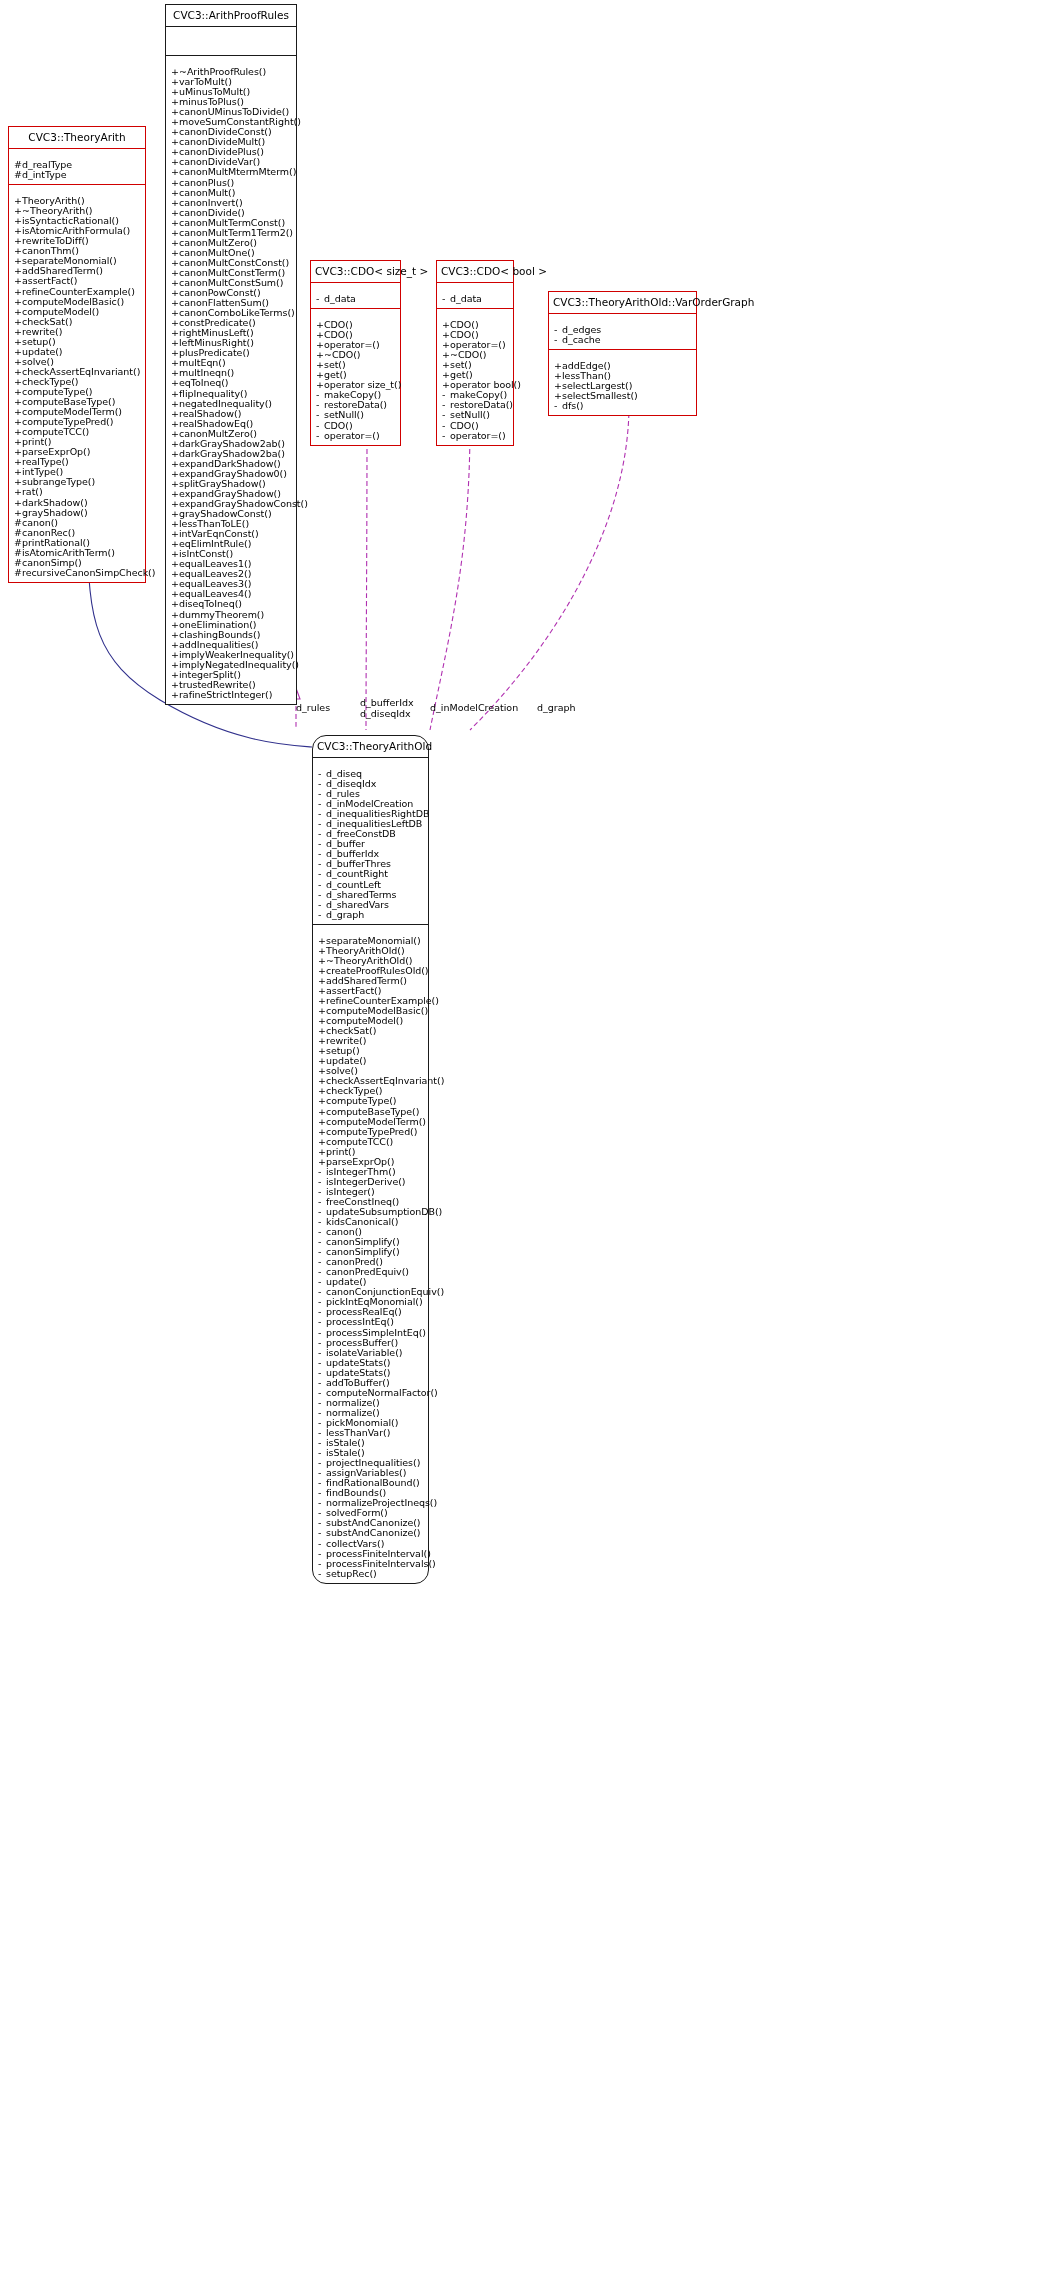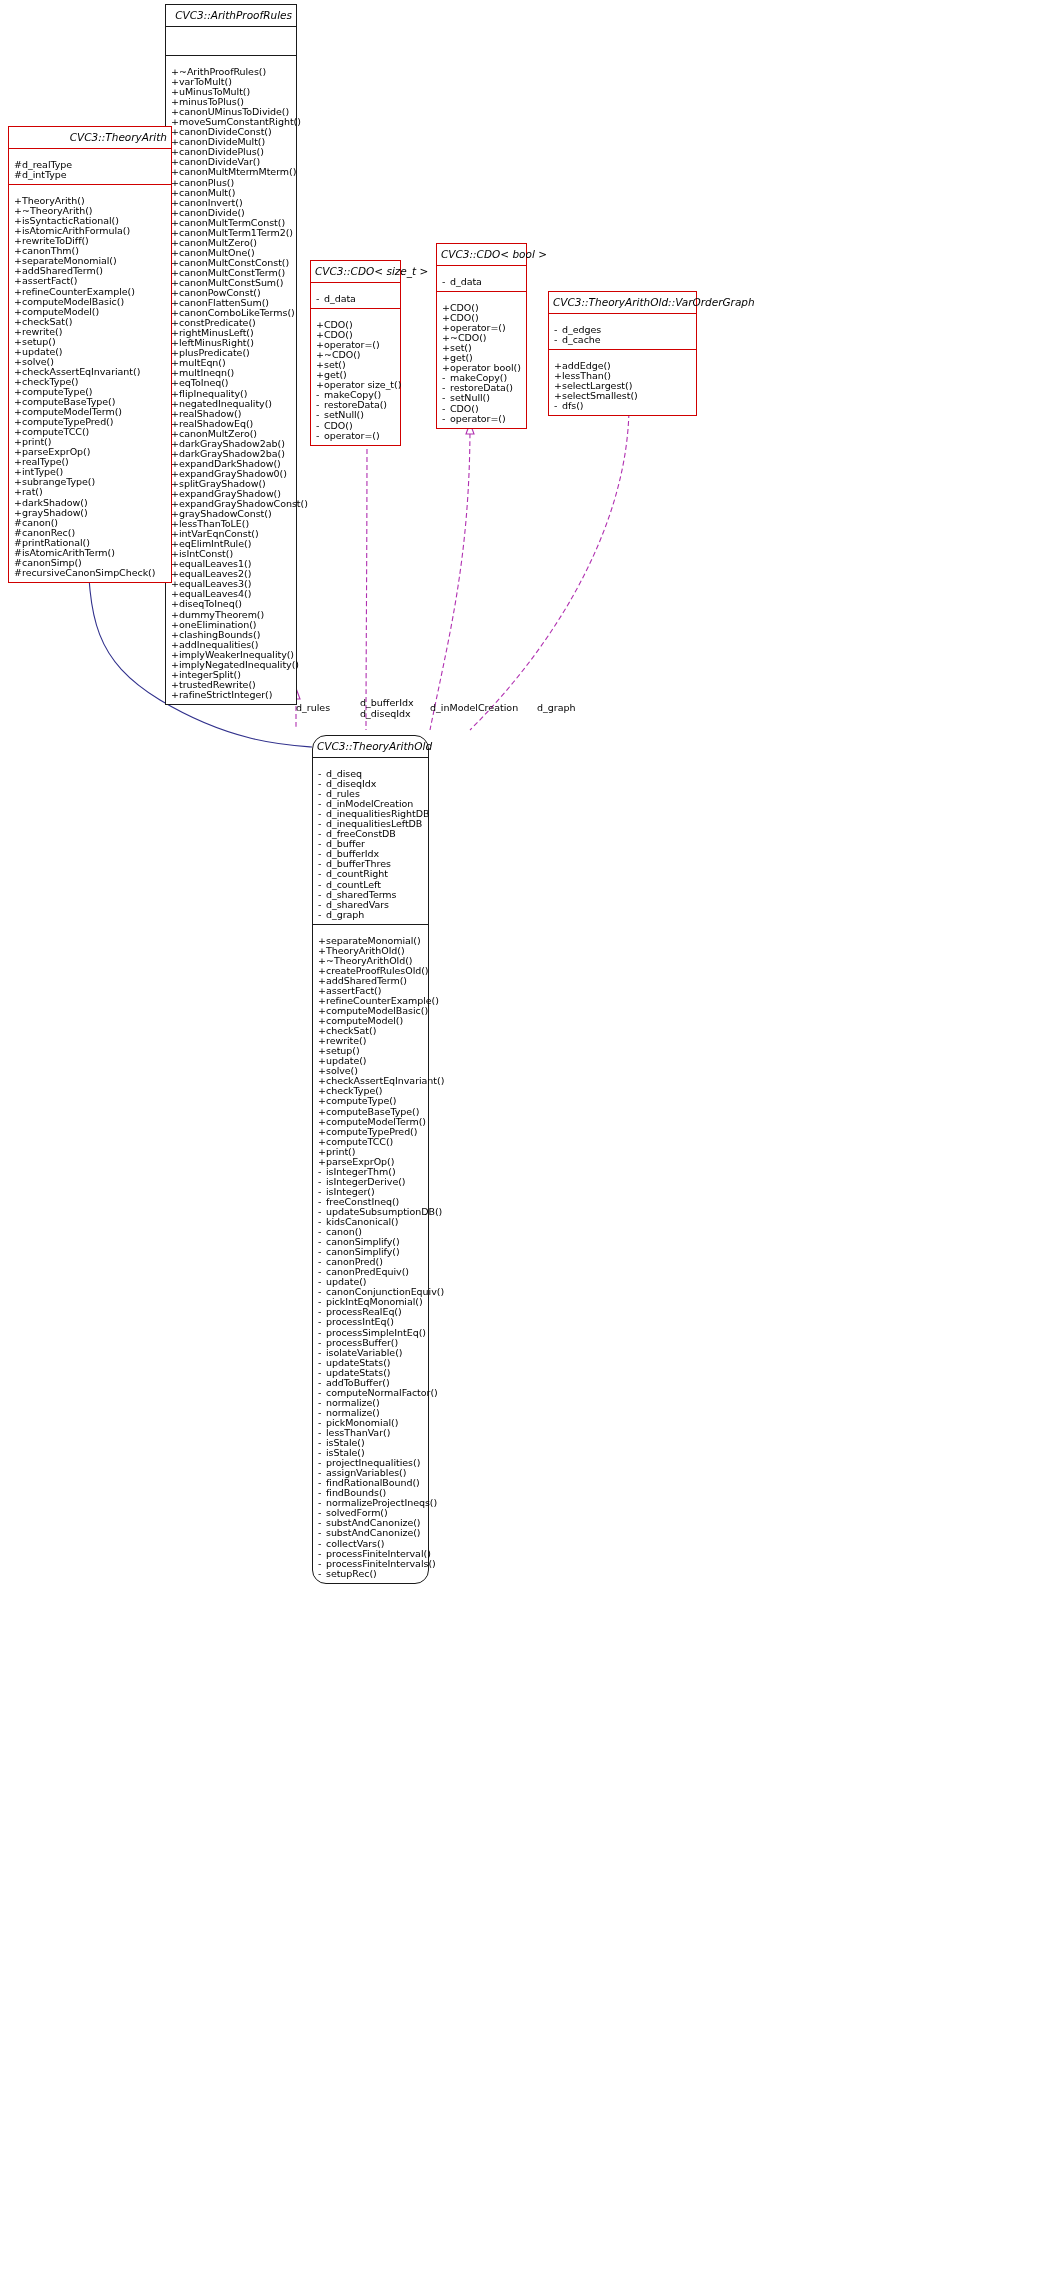--- a/index.html
+++ b/index.html
@@ -9,22 +9,22 @@
     -webkit-font-smoothing:none;
   }
   .canvas{position:absolute;left:0;top:0;width:1057px;height:2284px;}
 
   
   .cls{position:absolute;box-sizing:border-box;background:#ffffff;}
   .cls.red{border:1px solid #d00000;}
   .cls.black{border:1px solid #1a1a1a;}
 
   .cls .title{
-    text-align:right;font-size:10.5px;color:#000;
-    padding:4px 4px 5px 4px;line-height:12px;white-space:nowrap;font-style:italic;
+    text-align:center;font-size:10.5px;color:#000;
+    padding:4px 4px 5px 4px;line-height:12px;white-space:nowrap;
   }
   .cls.red .sep{border-top:1px solid #d00000;}
   .cls.black .sep{border-top:1px solid #1a1a1a;}
 
   .cls .sect{padding:3px 5px 4px 5px;margin-top:8px;}
   .cls .row{
     font-size:9.5px;line-height:10.05px;color:#000;white-space:nowrap;
     letter-spacing:-0.05px;
   }
   .cls .row .vis{display:inline-block;width:8px;}
@@ -134,21 +134,21 @@
         <div class="row"><span class="vis">+</span><span>clashingBounds()</span></div>
         <div class="row"><span class="vis">+</span><span>addInequalities()</span></div>
         <div class="row"><span class="vis">+</span><span>implyWeakerInequality()</span></div>
         <div class="row"><span class="vis">+</span><span>implyNegatedInequality()</span></div>
         <div class="row"><span class="vis">+</span><span>integerSplit()</span></div>
         <div class="row"><span class="vis">+</span><span>trustedRewrite()</span></div>
         <div class="row"><span class="vis">+</span><span>rafineStrictInteger()</span></div>
       </div>
   </div>
 
-  <div class="cls red" style="left:8px;top:126px;width:164px;">
+  <div class="cls red" style="left:8px;top:126px;width:138px;">
     <div class="title">CVC3::TheoryArith</div>
     <div class="sep"></div>
     <div class="sect">
         <div class="row"><span class="vis">#</span><span>d_realType</span></div>
         <div class="row"><span class="vis">#</span><span>d_intType</span></div>
       </div>
     <div class="sep"></div>
     <div class="sect">
         <div class="row"><span class="vis">+</span><span>TheoryArith()</span></div>
         <div class="row"><span class="vis">+</span><span>~TheoryArith()</span></div>
@@ -207,21 +207,21 @@
         <div class="row"><span class="vis">+</span><span>get()</span></div>
         <div class="row"><span class="vis">+</span><span>operator size_t()</span></div>
         <div class="row"><span class="vis">-</span><span>makeCopy()</span></div>
         <div class="row"><span class="vis">-</span><span>restoreData()</span></div>
         <div class="row"><span class="vis">-</span><span>setNull()</span></div>
         <div class="row"><span class="vis">-</span><span>CDO()</span></div>
         <div class="row"><span class="vis">-</span><span>operator=()</span></div>
       </div>
   </div>
 
-  <div class="cls red" style="left:436px;top:243px;width:91px;">
+  <div class="cls red" style="left:436px;top:260px;width:78px;">
     <div class="title">CVC3::CDO&lt; bool &gt;</div>
     <div class="sep"></div>
     <div class="sect">
         <div class="row"><span class="vis">-</span><span>d_data</span></div>
       </div>
     <div class="sep"></div>
     <div class="sect">
         <div class="row"><span class="vis">+</span><span>CDO()</span></div>
         <div class="row"><span class="vis">+</span><span>CDO()</span></div>
         <div class="row"><span class="vis">+</span><span>operator=()</span></div>

